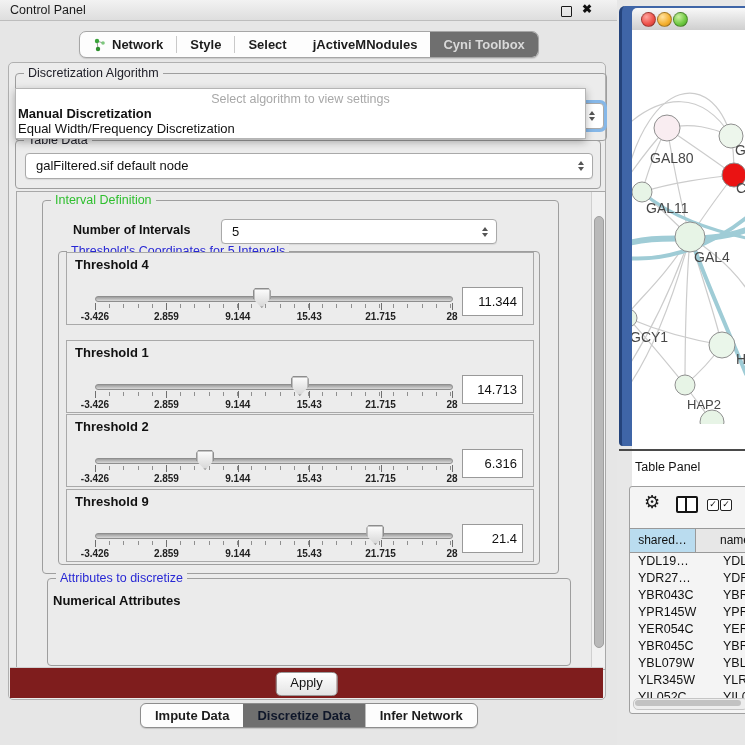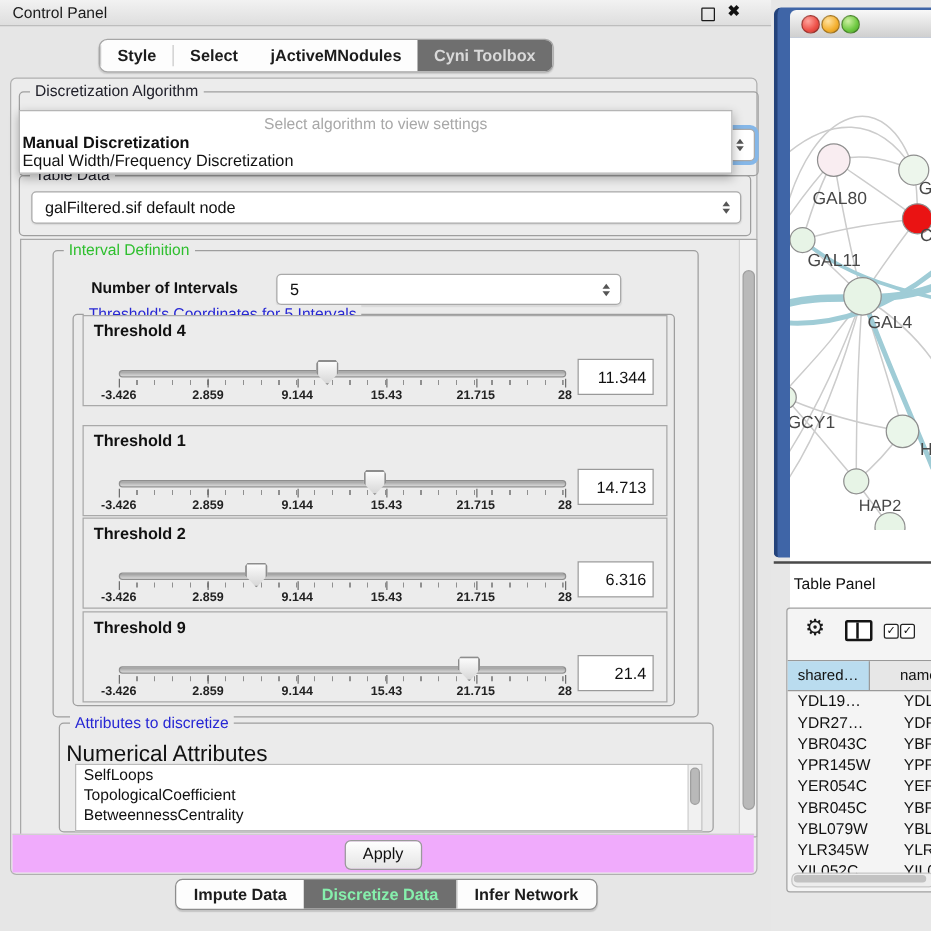--- a/index.html
+++ b/index.html
@@ -63,31 +63,31 @@
   .majtick{position:absolute;top:0;width:1px;height:7px;background:#6f6f6f;}
   .ticklab{position:absolute;top:8px;transform:translateX(-50%);font-size:10px;font-weight:bold;color:#222;white-space:nowrap;}
   .vbox{position:absolute;right:10px;top:34px;width:54px;height:27px;background:#fff;border:1px solid #999;
     font-size:13px;line-height:27px;text-align:right;padding-right:5px;}
 
   .listbox{position:absolute;left:12px;top:32px;width:500px;height:52px;background:#fff;border:1px solid #bbb;overflow:hidden;}
   .litem{font-size:12.5px;line-height:16px;padding-left:6px;white-space:nowrap;}
   .vscroll{position:absolute;background:#f1f1f1;border-left:1px solid #d0d0d0;}
   .vthumb{position:absolute;background:#b9b9b9;border-radius:5px;border:1px solid #9f9f9f;}
 
-  .applystrip{position:absolute;left:1px;top:604px;width:593px;height:30px;background:#f0abfc;border-top:1px solid #d0d0d0;}
+  .applystrip{position:absolute;left:1px;top:604px;width:593px;height:30px;background:#7f1d1d;border-top:1px solid #d0d0d0;}
   .applybtn{position:absolute;left:50%;transform:translateX(-50%);top:4px;height:22px;padding:0 14px;
     background:linear-gradient(#ffffff,#e4e4e4);border:1px solid #9a9a9a;border-radius:5px;
     font-size:13px;line-height:20px;}
 
   .bottomtabs{position:absolute;left:140px;top:703px;height:23px;display:flex;
     border:1px solid #8d8d8d;border-radius:6px;overflow:hidden;background:#fdfdfd;
     box-shadow:0 1px 1px rgba(0,0,0,.15);}
   .btab{display:flex;align-items:center;padding:0 14px;font-size:13px;font-weight:bold;color:#1c1c1c;border-left:1px solid #bdbdbd;}
   .btab:first-child{border-left:none;}
-  .btab.sel{background:#6f6f6f;color:#86efac;border-left:none;}
+  .btab.sel{background:#6f6f6f;color:#0f172a;border-left:none;}
 
   
   .rightbg{position:absolute;left:617px;top:0;width:128px;height:745px;background:#e7e7e7;}
   .netwin{position:absolute;left:619px;top:6px;width:126px;height:440px;background:#3f65a7;
     border-left:3px solid #24437b;border-top-left-radius:6px;border-bottom-left-radius:4px;}
   .mactitle{position:absolute;left:10px;top:2px;right:0;height:22px;
     background:linear-gradient(#f8f8f8,#cfcfcf);border-top-left-radius:5px;border-bottom:1px solid #9a9a9a;}
   .light{position:absolute;top:4px;width:13px;height:13px;border-radius:50%;border:.5px solid rgba(0,0,0,.3);}
   .l-red{left:9px;background:radial-gradient(circle at 35% 30%,#ffa49d,#ed4f47 60%,#b93730);}
   .l-yellow{left:25px;background:radial-gradient(circle at 35% 30%,#ffe2a0,#f4af2d 60%,#c78a1d);}
@@ -122,20 +122,30 @@
 </head>
 <body>
 
 <div class="titlebar">
   <div class="tlabel">Control Panel</div>
 </div>
 <div class="float-ic"></div>
 <div class="close-ic">✖</div>
 
 <div class="tabbar">
+  <div class="tab">
+    <svg class="netic" width="13" height="14" viewBox="0 0 13 14">
+      <line x1="4" y1="3" x2="10" y2="5" stroke="#9a9a9a"></line>
+        <line x1="4" y1="3" x2="5" y2="11" stroke="#9a9a9a"></line>
+      <circle cx="4" cy="3" r="2.2" fill="#3aa33a"></circle>
+        <circle cx="10" cy="5" r="1.8" fill="#7cc77c"></circle>
+        <circle cx="5" cy="11" r="2.2" fill="#2e8f2e"></circle>
+    </svg>
+    <span>Network</span>
+  </div>
   <div class="tabsep"></div>
   <div class="tab">
       <span>Style</span>
     </div>
   <div class="tabsep"></div>
   <div class="tab">
       <span>Select</span>
     </div>
   <div class="tab">
       <span>jActiveMNodules</span>
@@ -267,31 +277,21 @@
               <div class="majtick" style="left: 100%;"></div>
               <div class="ticklab" style="left: 100%;">28</div>
             </div>
           <div class="vbox">11.344</div>
         </div>
       </div>
     </div>
 
     <div class="group" style="left:30px;top:386px;width:522px;height:86px;background:#ebebeb;">
       <div class="gtitle t-blue" style="background:#ebebeb;">Attributes to discretize</div>
-      <div style="position:absolute;left:5px;top:14px;font-size:18px;font-weight:normal;text-align:center;">Numerical Attributes</div>
-      <div class="listbox">
-        <div class="items">
-            <div class="litem">SelfLoops</div>
-            <div class="litem">TopologicalCoefficient</div>
-            <div class="litem">BetweennessCentrality</div>
-          </div>
-        <div class="vscroll" style="right:0;top:0;width:10px;height:52px;">
-          <div class="vthumb" style="left:1px;top:2px;width:6px;height:28px;"></div>
-        </div>
-      </div>
+      <div style="position:absolute;left:5px;top:14px;font-size:13px;font-weight:bold;text-align:center;">Numerical Attributes</div>
     </div>
 
     <div class="vscroll" style="right:0;top:0;width:13px;height:475px;">
       <div class="vthumb" style="left:2px;top:24px;width:8px;height:430px;"></div>
     </div>
   </div>
 
   <div class="applystrip">
     <div class="applybtn">Apply</div>
   </div>

